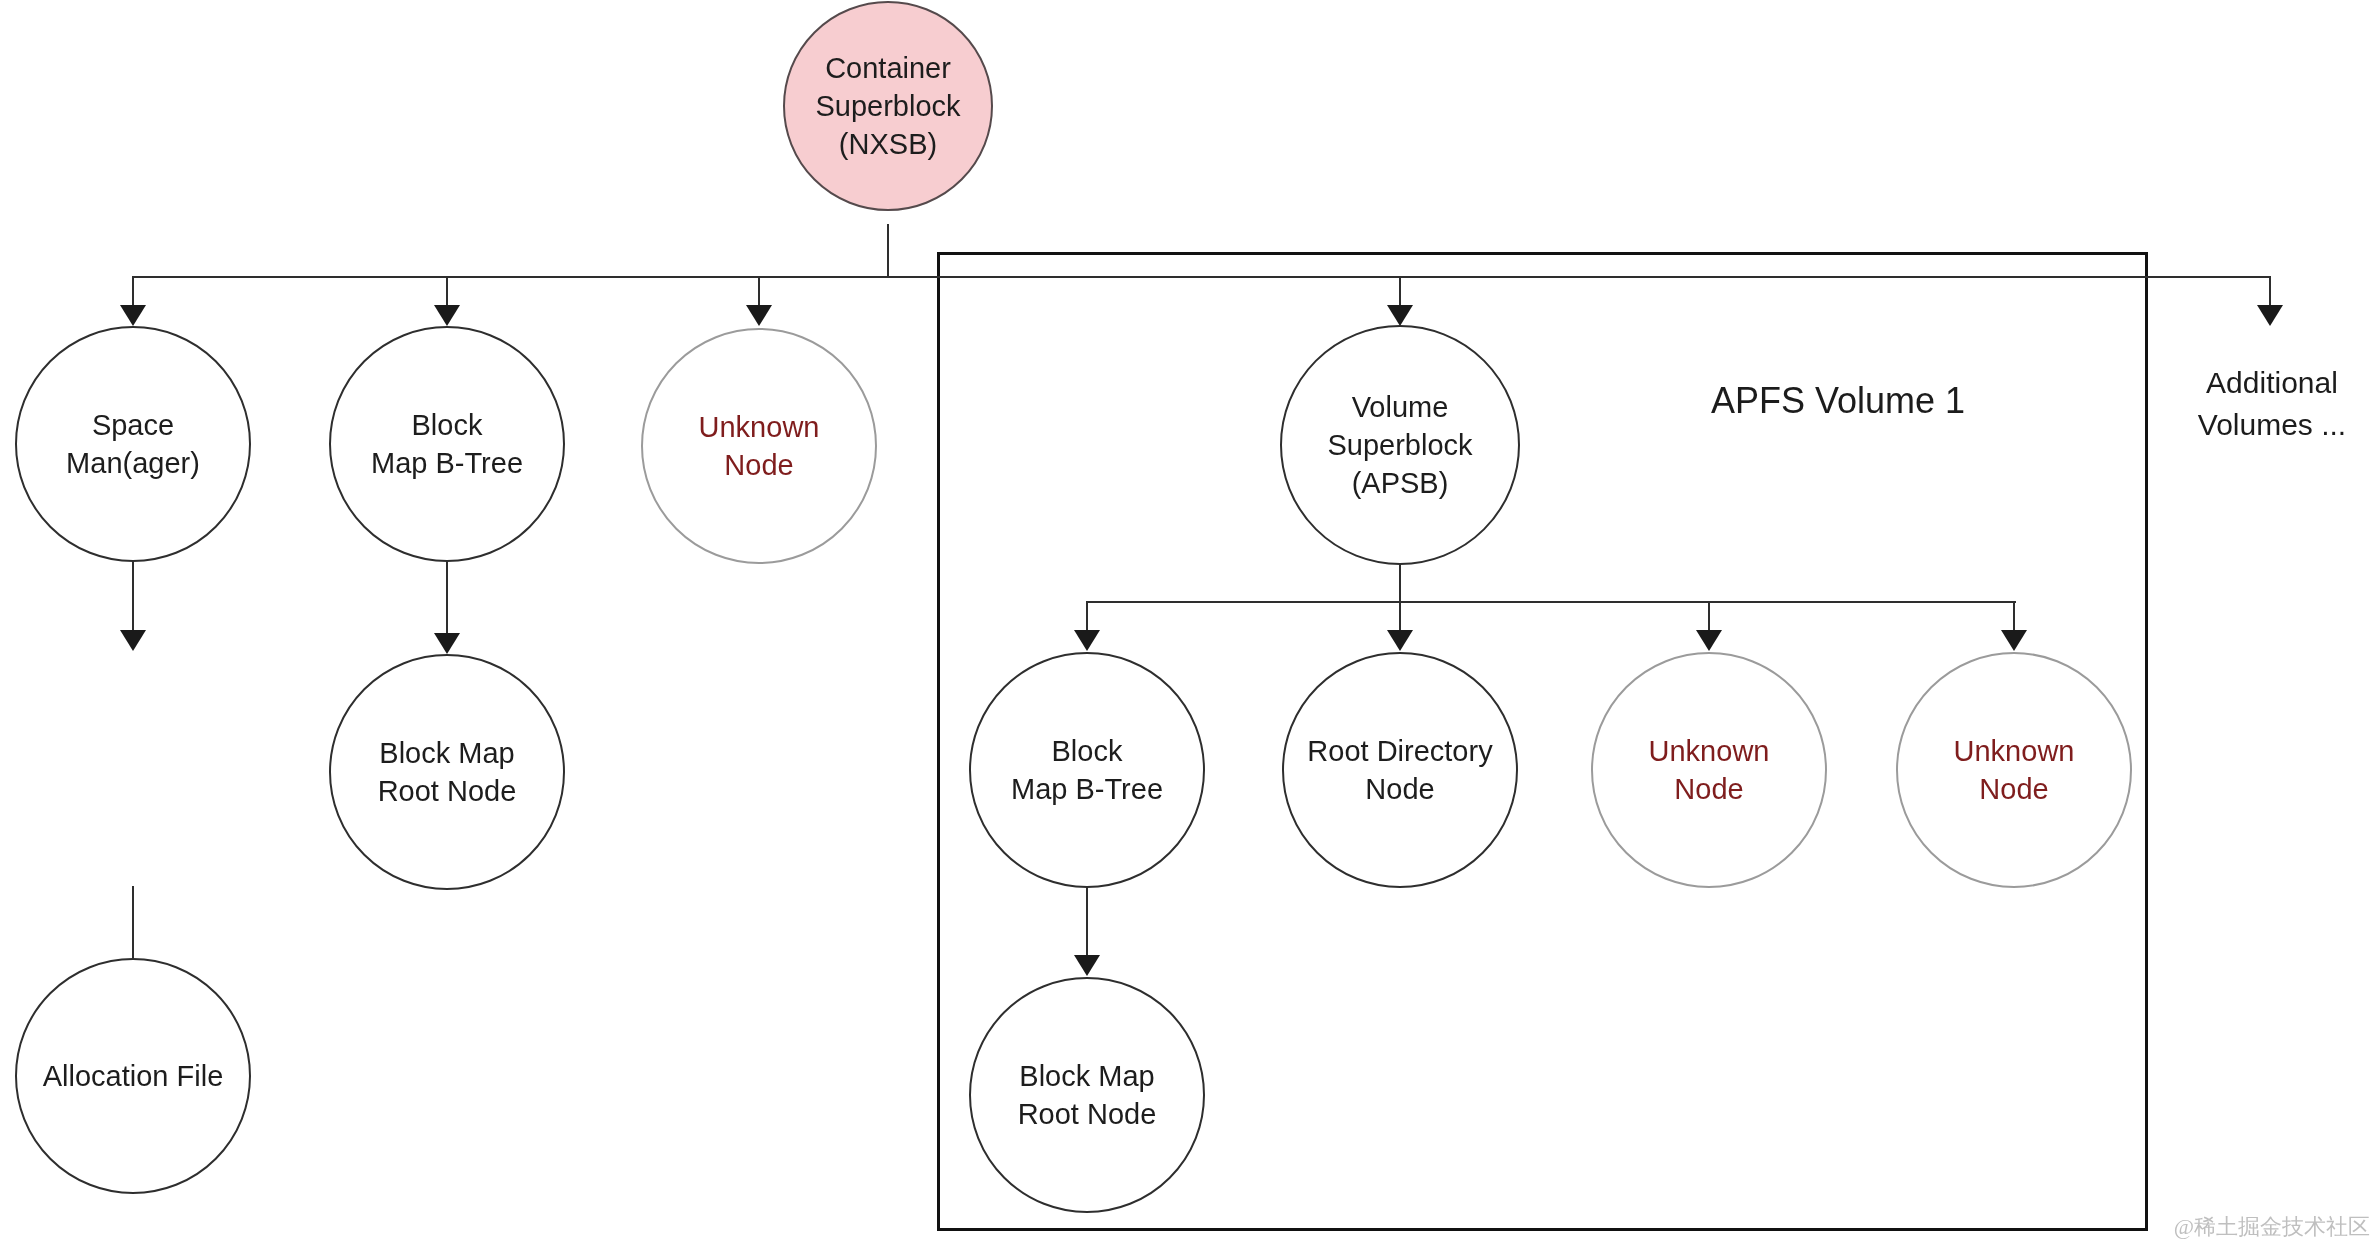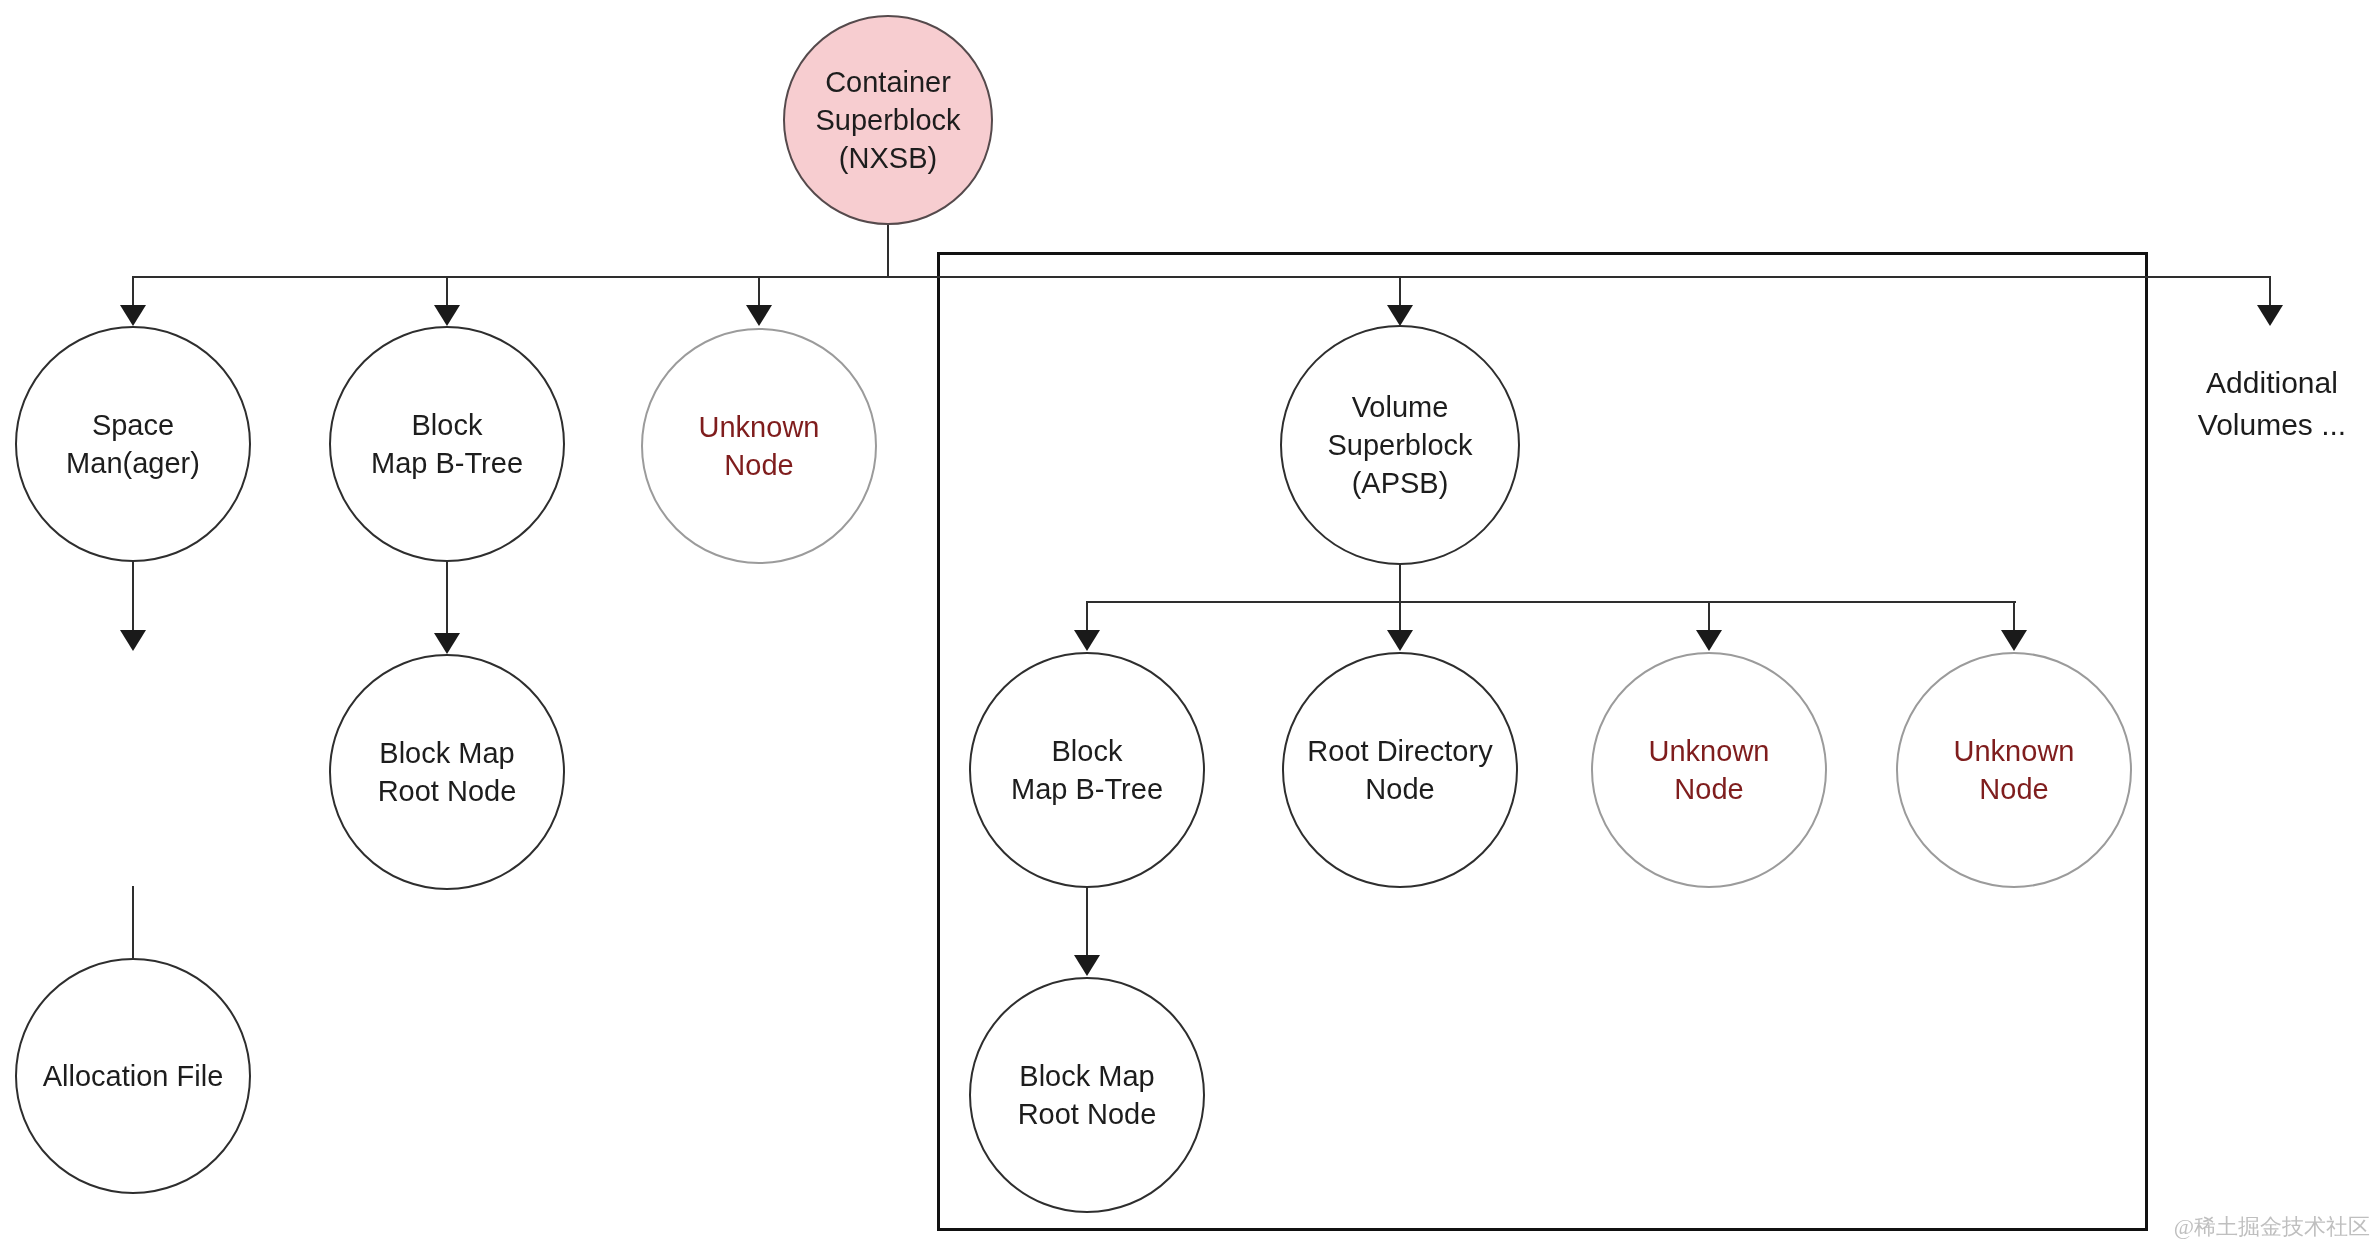--- a/index.html
+++ b/index.html
@@ -54,20 +54,21 @@
     font-size:22px;color:#bfbfbf;
     text-align:right;
   }
 </style>
 </head>
 <body>
 
 <div id="canvas">
 
   <div class="region-box" style="left:937px;top:252px;width:1211px;height:979px;"></div>
+  <div class="region-label" style="left:1688px;top:380px;width:300px;height:44px;">APFS Volume 1</div>
 
   <div class="vline" style="left:887px;top:224px;height:54px;"></div>
   <div class="hline" style="left:132px;top:276px;width:2139px;"></div>
 
   <div class="vline" style="left:132px;top:276px;height:31px;"></div>
   <div class="arrow-down" style="left:120px;top:305px;"></div>
 
   <div class="vline" style="left:446px;top:276px;height:31px;"></div>
   <div class="arrow-down" style="left:434px;top:305px;"></div>
 
@@ -100,21 +101,21 @@
 
   <div class="vline" style="left:1708px;top:601px;height:30px;"></div>
   <div class="arrow-down" style="left:1696px;top:630px;"></div>
 
   <div class="vline" style="left:2013px;top:601px;height:30px;"></div>
   <div class="arrow-down" style="left:2001px;top:630px;"></div>
 
   <div class="vline" style="left:1086px;top:887px;height:69px;"></div>
   <div class="arrow-down" style="left:1074px;top:955px;"></div>
 
-  <div class="node pink" style="left:783px;top:15px;width:210px;height:210px;">Container
+  <div class="node pink" style="left:783px;top:1px;width:210px;height:210px;">Container
 Superblock
 (NXSB)</div>
 
   <div class="node" style="left:15px;top:326px;width:236px;height:236px;">Space
 Man(ager)</div>
 
   <div class="node" style="left:329px;top:326px;width:236px;height:236px;">Block
 Map B-Tree</div>
 
   <div class="node gray" style="left:641px;top:328px;width:236px;height:236px;">Unknown

